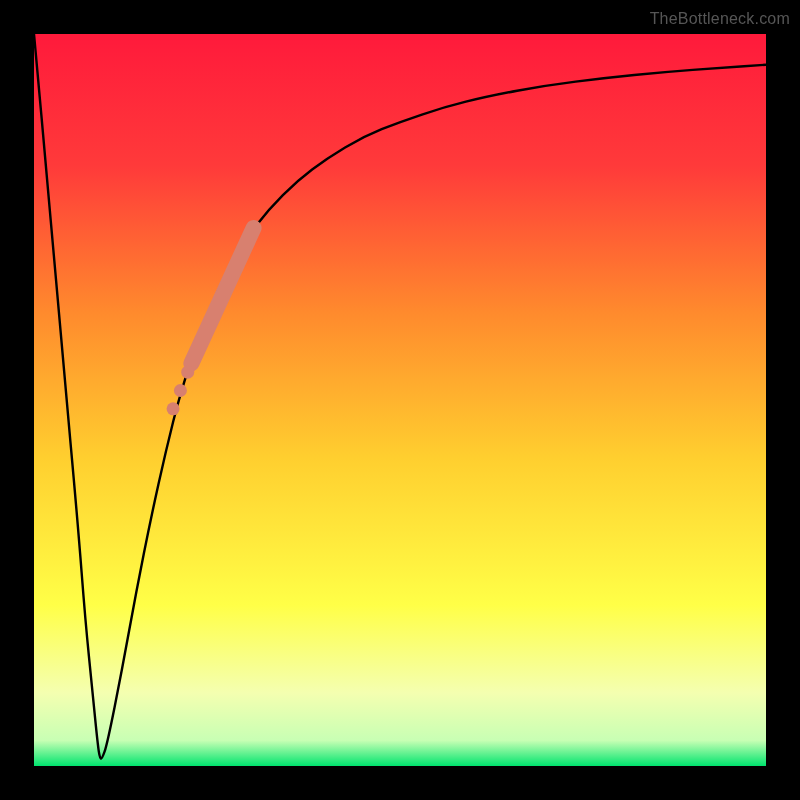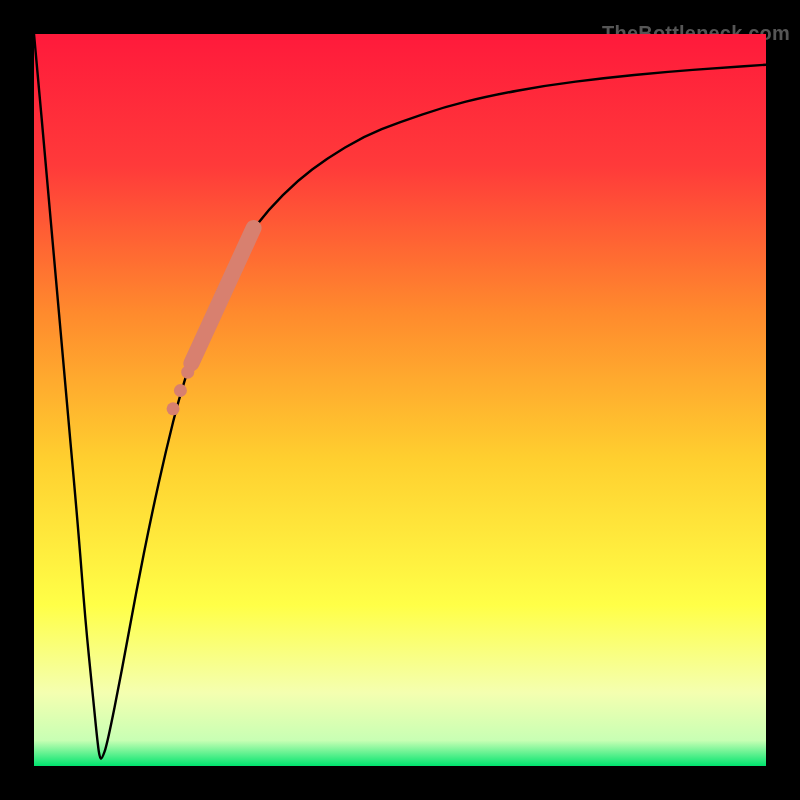--- a/index.html
+++ b/index.html
@@ -20,24 +20,24 @@
   .plot {
     position: absolute;
     left: 34px;
     top: 34px;
     width: 732px;
     height: 732px;
     overflow: hidden;
   }
   .watermark {
     position: absolute;
-    top: 22px;
+    top: 10px;
     right: 10px;
-    font-size: 20px;
-    font-weight: 700;
+    font-size: 16px;
+    font-weight: 400;
     color: #565656;
     letter-spacing: 0.2px;
   }
 </style>
 </head>
 <body>
 
 <div class="frame">
 
   <div class="watermark">TheBottleneck.com</div>

